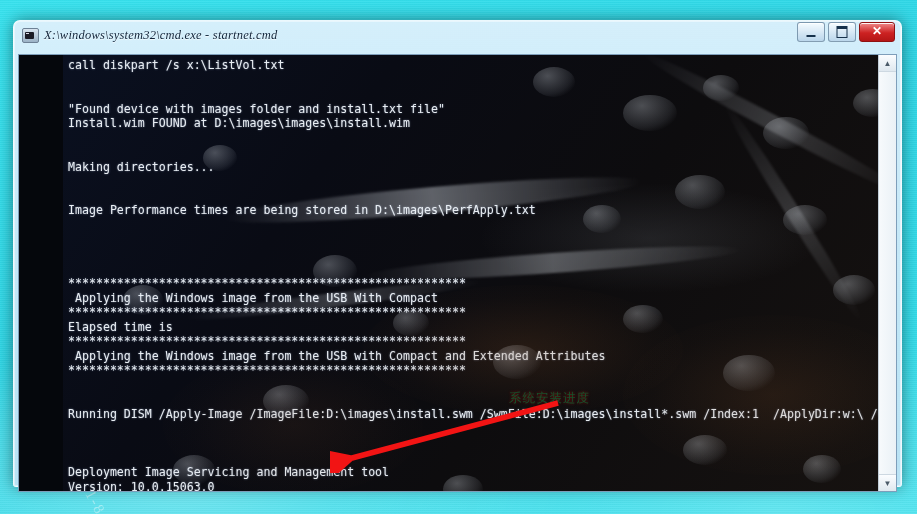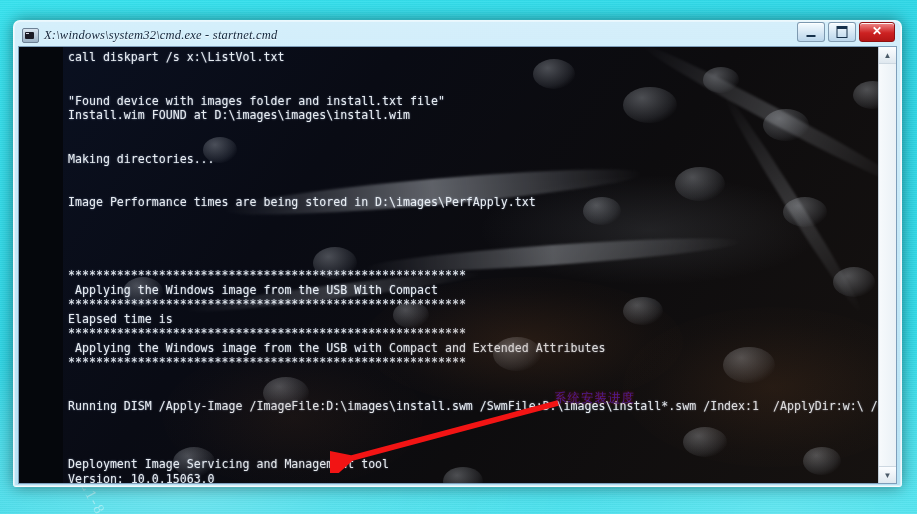--- a/index.html
+++ b/index.html
@@ -36,21 +36,21 @@
     position:absolute;left:13px;top:20px;width:889px;height:467px;
     border-radius:7px 7px 3px 3px;
     background:linear-gradient(180deg,rgba(225,240,252,.93),rgba(198,226,245,.88));
     border:1px solid rgba(255,255,255,.75);
     box-shadow:0 0 16px rgba(0,0,0,.45), inset 0 0 0 1px rgba(255,255,255,.45);
     padding:0 4px 4px 4px;
     box-sizing:border-box;
   }
   .titlebar{
     height:22px;display:flex;align-items:center;
-    padding:3px 2px 0 4px;position:relative;
+    padding:3px 2px 8px 4px;position:relative;
   }
   .tb-icon{
     width:15px;height:13px;border-radius:2px;flex:0 0 auto;
     background:linear-gradient(180deg,#d8e4ef,#9bb2c6);
     border:1px solid #6d8195;position:relative;margin-right:5px;
   }
   .tb-icon:before{
     content:"";position:absolute;left:2px;top:3px;width:9px;height:7px;
     background:#1b1b25;border-radius:1px;
   }
@@ -137,23 +137,23 @@
     height:16px;display:flex;align-items:center;justify-content:center;
     font-size:8px;color:#4a5a68;cursor:pointer;
     background:linear-gradient(180deg,#fbfdff,#dfe8ef);
     border-bottom:1px solid #cdd8e1;
   }
   .sb-arrow.down{border-bottom:none;border-top:1px solid #cdd8e1;}
   .sb-track{flex:1 1 auto;background:linear-gradient(90deg,#f7fafc,#eaf1f6);}
 
   
   .anno-text{
-    position:absolute;left:554px;top:390px;z-index:30;
+    position:absolute;left:509px;top:390px;z-index:30;
     font-family:"DejaVu Sans",sans-serif;
-    font-size:12.5px;color:#4c1d95;white-space:nowrap;
+    font-size:12.5px;color:#14532d;white-space:nowrap;
     text-shadow:0 0 3px rgba(255,0,0,.45);
     letter-spacing:1px;
   }
   .anno-arrow{position:absolute;left:330px;top:398px;z-index:30;pointer-events:none;}
 </style>
 </head>
 <body>
 
 <div id="desktop">
   <div class="watermark">OKE1-8</div>

